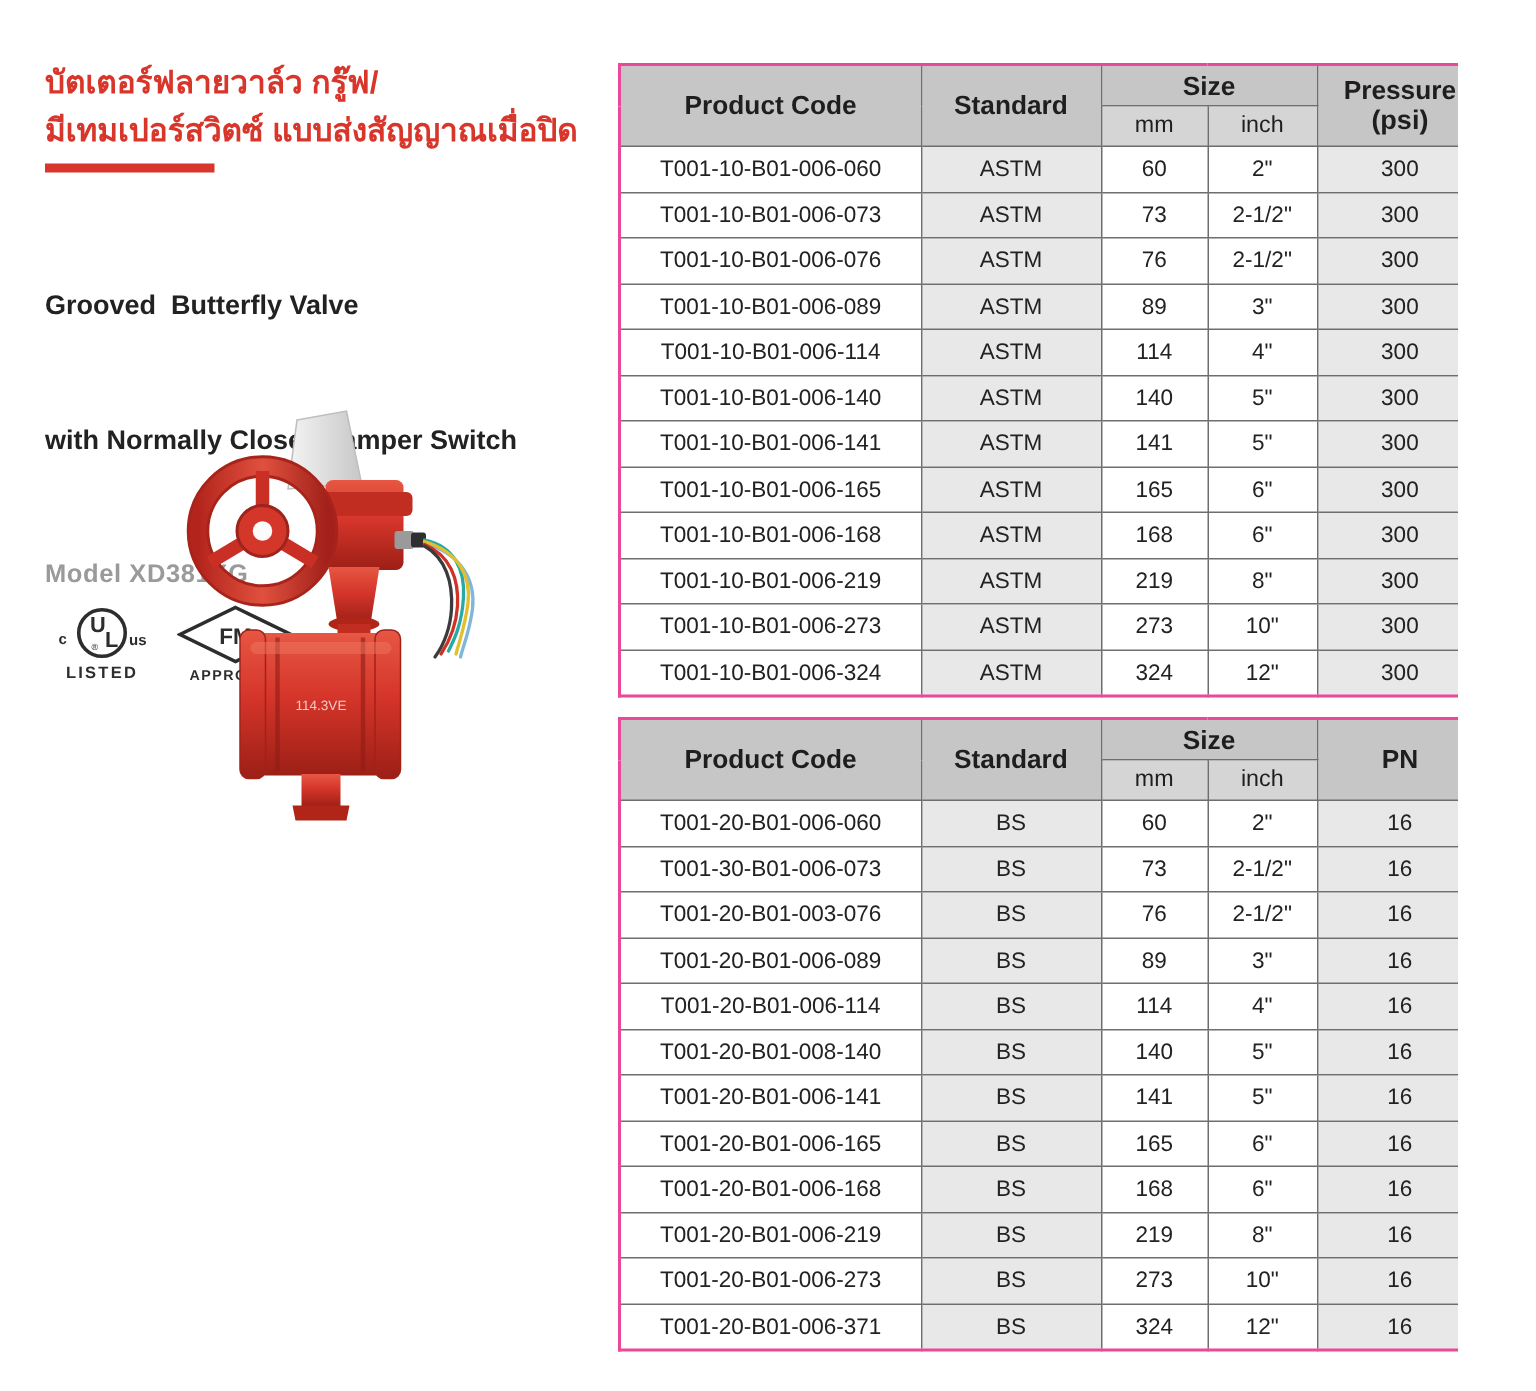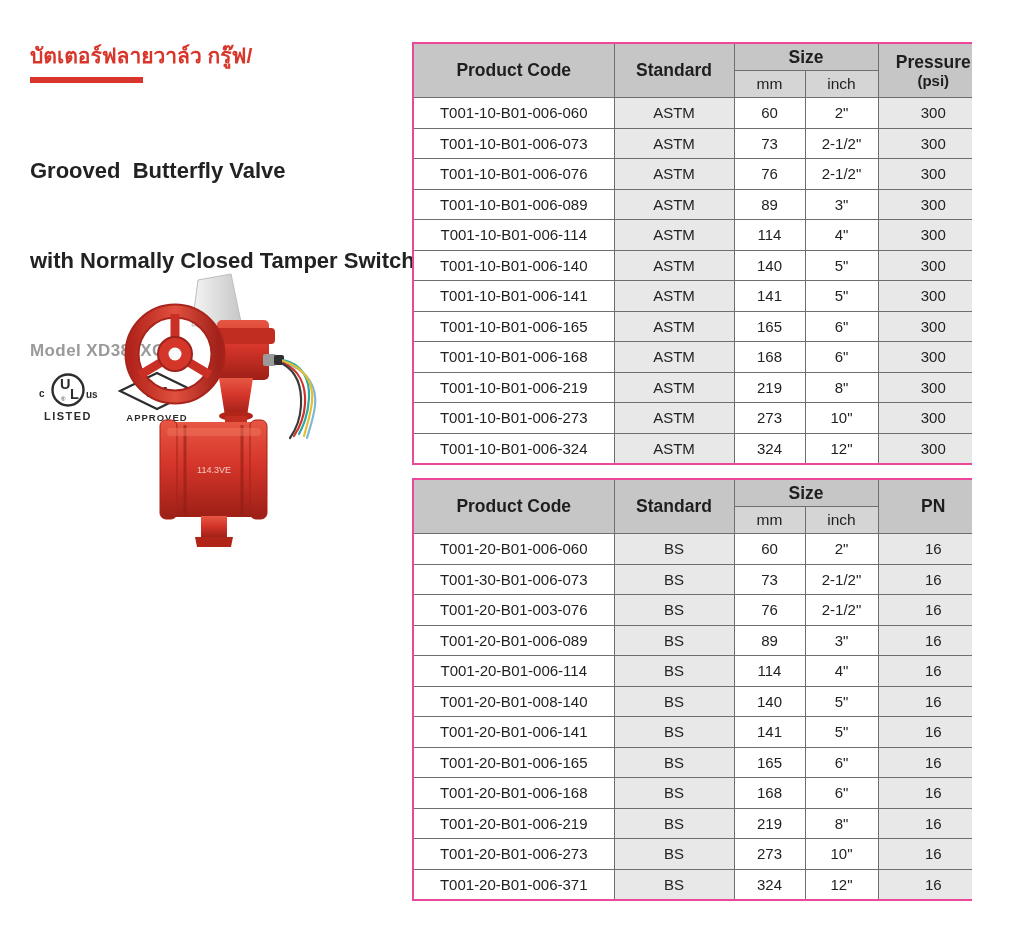--- a/index.html
+++ b/index.html
@@ -3,48 +3,49 @@
 <meta charset="utf-8">
 <style>
   html,body{margin:0;padding:0;background:#fff;}
   .page{position:relative;width:972px;height:927px;background:#ffffff;overflow:hidden;
         font-family:"Liberation Sans","DejaVu Sans",sans-serif;color:#1e1e1e;}
 
   
   .leftcol{position:absolute;left:30px;top:40px;width:378px;}
   .thai-title{color:var(--red,#d8362b);font-weight:bold;font-size:21px;line-height:32px;}
   .red-rule{width:113px;height:6px;background:var(--red,#d8362b);margin-top:5px;}
-  .en-title{margin-top:13px;font-size:22px;font-weight:bold;color:#222;line-height:30px;white-space:pre;}
+  .en-title{margin-top:13px;font-size:18px;font-weight:bold;color:#222;line-height:30px;white-space:pre;}
   .model{margin-top:5px;font-size:17px;font-weight:600;color:#9a9a9a;letter-spacing:.4px;}
   .logos{margin-top:10px;display:flex;align-items:flex-start;gap:12px;}
 
   
   table.spec{position:absolute;left:412px;width:576px;border-collapse:collapse;table-layout:fixed;
              background:#fff;border:2px solid #ec4899;}
   table.spec th,table.spec td{border:1px solid #6e6e6e;text-align:center;vertical-align:middle;
              padding:0;overflow:hidden;}
   table.spec th.main{background:var(--hdr,#c6c6c6);font-size:17.5px;font-weight:bold;height:26px;line-height:1.15;}
   table.spec tr.sub th{background:var(--subhdr,#d5d5d5);font-size:15.5px;font-weight:normal;height:26px;}
   table.spec td{font-size:15px;height:29.5px;color:#222;}
   table.spec td.shade{background:var(--shade,#e8e8e8);margin-top:41px;}
-  .hdr-small{font-size:15px;font-weight:600;}
+  .hdr-small{font-size:18px;font-weight:600;}
   #tbl-astm{top:42px;}
   #tbl-bs{top:478px;}
 
   .valve-wrap{position:absolute;left:105px;top:258px;width:270px;height:292px;}
   .cert-svg{display:block;}
 </style>
 </head>
 <body>
 
 <div class="page">
 
   <div class="leftcol">
     <div class="thai-title">
       <div>บัตเตอร์ฟลายวาล์ว กรู๊ฟ/</div>
+      <div>มีเทมเปอร์สวิตซ์ แบบส่งสัญญาณเมื่อปิด</div>
     </div>
     <div class="red-rule"></div>
     <div class="en-title">
       <div>Grooved  Butterfly Valve</div>
       <div>with Normally Closed Tamper Switch</div>
     </div>
     <div class="model">Model XD381XG</div>
 
     <div class="logos">
 

